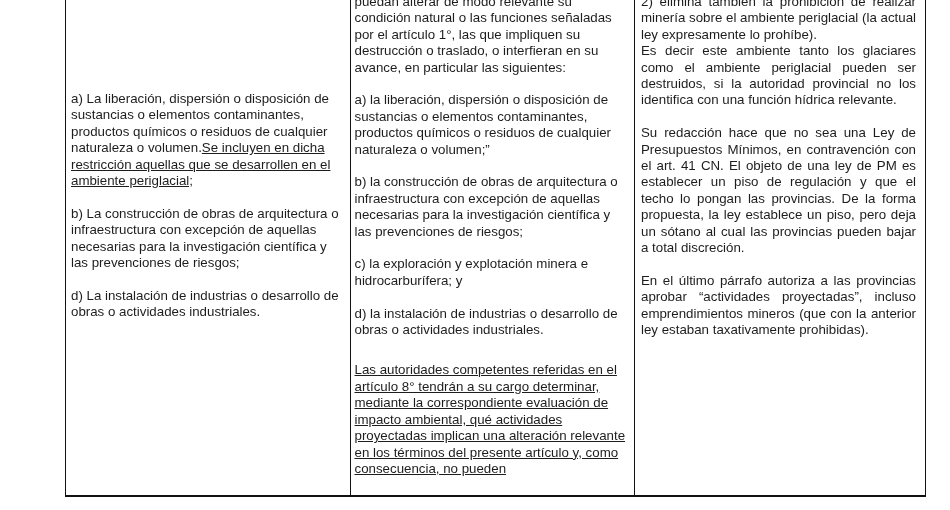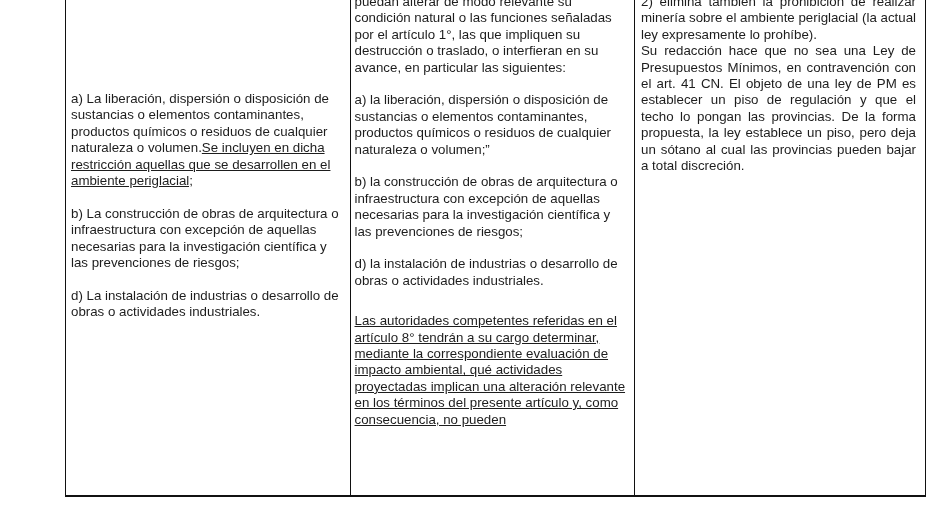--- a/index.html
+++ b/index.html
@@ -57,26 +57,29 @@
         <p class="para"><span>b) La construcción de obras de arquitectura o infraestructura con excepción de aquellas necesarias para la investigación científica y las prevenciones de riesgos;</span></p>
         <p class="para"><span>d) La instalación de industrias o desarrollo de obras o actividades industriales.</span></p>
       </div>
     </div>
 
     <div class="cell cell-mid">
       <div class="content">
         <p class="para"><span>puedan alterar de modo relevante su condición natural o las funciones señaladas por el artículo 1°, las que impliquen su destrucción o traslado, o interfieran en su avance, en particular las siguientes:</span></p>
         <p class="para"><span>a) la liberación, dispersión o disposición de sustancias o elementos contaminantes, productos químicos o residuos de cualquier naturaleza o volumen;”</span></p>
         <p class="para"><span>b) la construcción de obras de arquitectura o infraestructura con excepción de aquellas necesarias para la investigación científica y las prevenciones de riesgos;</span></p>
+        <p class="para"><span>c) la exploración y explotación minera e hidrocarburífera; y</span></p>
         <p class="para"><span>d) la instalación de industrias o desarrollo de obras o actividades industriales.</span></p>
         <p class="para gap-before"><span class="u">Las autoridades competentes referidas en el artículo 8° tendrán a su cargo determinar, mediante la correspondiente evaluación de impacto ambiental, qué actividades proyectadas implican una alteración relevante en los términos del presente artículo y, como consecuencia, no pueden</span></p>
       </div>
     </div>
 
     <div class="cell cell-right">
       <div class="content">
         <p class="para nogap"><span>2) elimina también la prohibición de realizar minería sobre el ambiente periglacial (la actual ley expresamente lo prohíbe).</span></p>
+        <p class="para"><span>Es decir este ambiente tanto los glaciares como el ambiente periglacial pueden ser destruidos, si la autoridad provincial no los identifica con una función hídrica relevante.</span></p>
         <p class="para"><span>Su redacción hace que no sea una Ley de Presupuestos Mínimos, en contravención con el art. 41 CN. El objeto de una ley de PM es establecer un piso de regulación y que el techo lo pongan las provincias. De la forma propuesta, la ley establece un piso, pero deja un sótano al cual las provincias pueden bajar a total discreción.</span></p>
+        <p class="para"><span>En el último párrafo autoriza a las provincias aprobar “actividades proyectadas”, incluso emprendimientos mineros (que con la anterior ley estaban taxativamente prohibidas).</span></p>
       </div>
     </div>
 
   </div>
 </div>
 
 </body></html>

